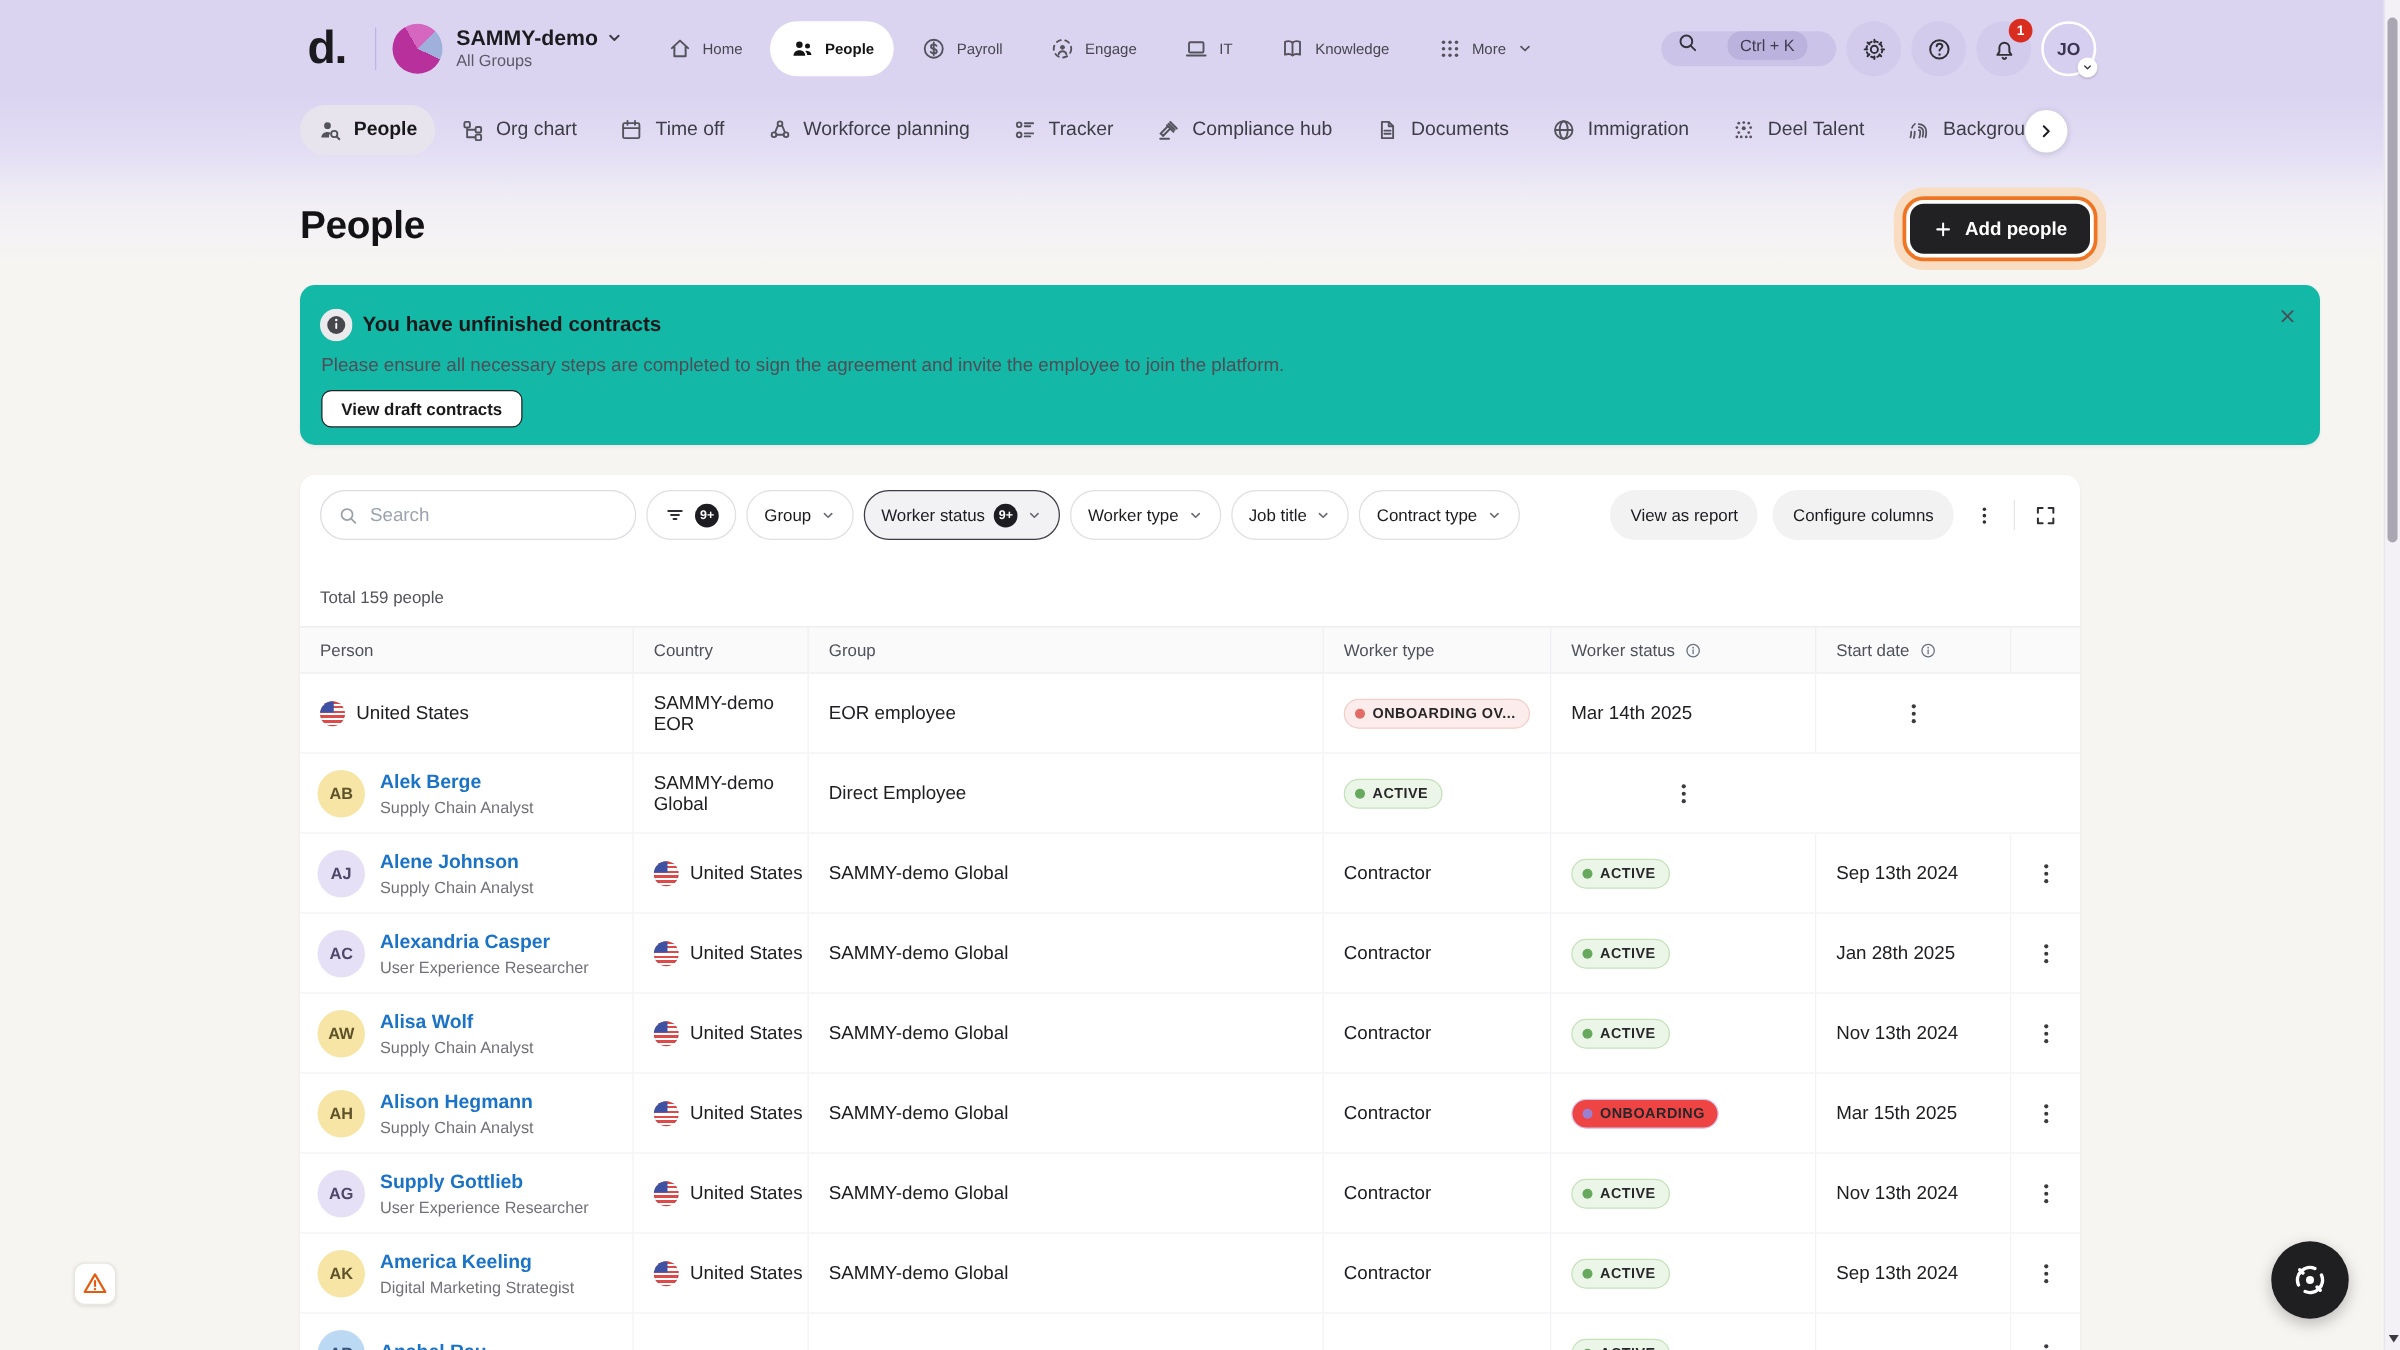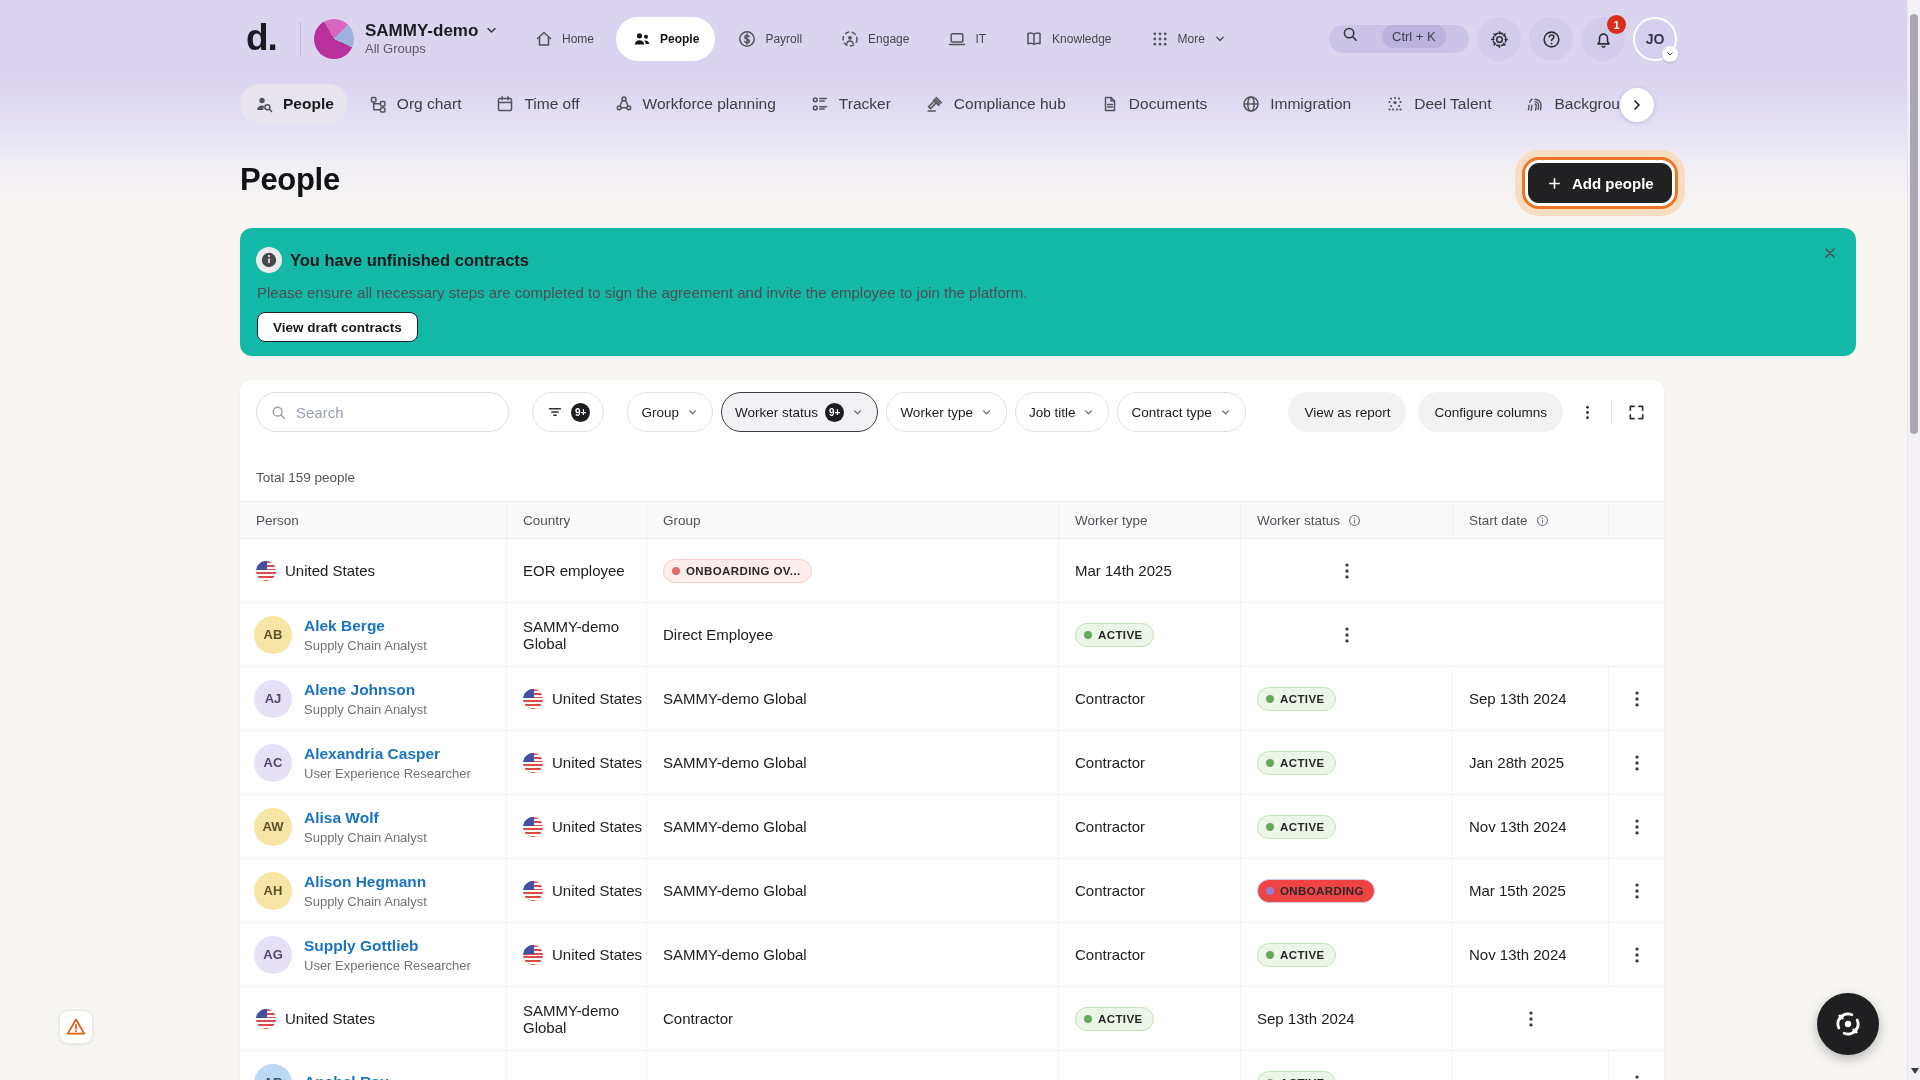--- a/index.html
+++ b/index.html
@@ -63,21 +63,21 @@
 .banner-title{position:absolute;left:50px;top:23px;font-size:16.5px;font-weight:700;color:#19191c}
 .banner-body{position:absolute;left:17px;top:56px;font-size:15px;color:#4e4e56}
 .banner-btn{position:absolute;left:17px;top:84px;height:30px;padding:0 15px;border-radius:8px;border:1px solid #222226;background:#fff;font-size:13.5px;font-weight:600;color:#19191c}
 .banner-close{position:absolute;right:16px;top:16px;width:20px;height:20px}
 .banner-close .icon{width:18px;height:18px;color:#4b4b53}
 
 
 .card{position:absolute;left:240px;top:380px;width:1424px;border-radius:12px;background:#fff;box-shadow:0 1px 3px rgba(25,20,50,.05);
  --cols:266px 140px 412px 182px 212px 156px 56px}
 .filter-row{display:flex;justify-content:space-between;align-items:center;margin:12px 16px 0;height:40px}
-.f-left{display:flex;align-items:center;gap:23px}
+.f-left{display:flex;align-items:center;gap:8px}
 .f-search{width:253px;height:40px;border:1px solid #dcdce2;border-radius:20px;display:flex;align-items:center;gap:9px;padding:0 13px;background:#fff}
 .f-search .icon{width:17px;height:17px;color:#9ca0a8}
 .f-search input{border:0;outline:0;background:transparent;font-size:15px;color:#18181b;width:185px;font-family:inherit}
 .f-search input::placeholder{color:#9ca3af}
 .f-pill{height:40px;border:1px solid #dfdfe4;border-radius:20px;background:#fff;display:flex;align-items:center;gap:7px;padding:0 13px;font-size:13.5px;color:#1c1c20}
 .f-pill .ic{width:18px;height:18px;color:#2f2f36}
 .f-pill .chev{width:13px;height:13px;color:#6b6b74}
 .fp-active{background:#f2f1f4;border:1.5px solid #3c3c44}
 .badge-dark{min-width:19px;height:19px;border-radius:10px;background:#1d1d21;color:#fff;font-size:10px;font-weight:700;display:inline-flex;align-items:center;justify-content:center;padding:0 4px}
 .f-right{display:flex;align-items:center;gap:12px}
@@ -553,20 +553,21 @@
         </span>
     </div>
     <div class="th" data-interactable="false"></div>
   </div>
   <div id="tbody" data-interactable="false">
       <div class="trow" data-interactable="false">
     <div class="td td-country" data-interactable="false">
       <span class="flag flag-us" data-interactable="false"></span>
       <span data-interactable="false">United States</span>
     </div>
+    <div class="td" data-interactable="false">SAMMY-demo EOR</div>
     <div class="td" data-interactable="false">EOR employee</div>
     <div class="td" data-interactable="false">
       <span class="pill pill-red" data-interactable="false">
         <span class="dot" data-interactable="false"></span>
         <span data-interactable="false">ONBOARDING OV...</span>
       </span>
     </div>
     <div class="td" data-interactable="false">Mar 14th 2025</div>
     <div class="td td-actions" data-interactable="false">
       <span class="kebab icon" data-interactable="true">
@@ -753,20 +754,27 @@
       <span class="kebab icon" data-interactable="true">
             <svg viewBox="0 0 20 20" fill="currentColor">
               <circle cx="10" cy="4.6" r="1.5"></circle>
               <circle cx="10" cy="10" r="1.5"></circle>
               <circle cx="10" cy="15.4" r="1.5"></circle>
             </svg>
           </span>
     </div>
   </div>
       <div class="trow" data-interactable="false">
+    <div class="td td-person" data-interactable="false">
+      <span class="avatar av-yellow" data-interactable="false">AK</span>
+      <span class="pinfo">
+        <a class="pname" data-interactable="true">America Keeling</a>
+        <div class="ptitle" data-interactable="false">Digital Marketing Strategist</div>
+      </span>
+    </div>
     <div class="td td-country" data-interactable="false">
       <span class="flag flag-us" data-interactable="false"></span>
       <span data-interactable="false">United States</span>
     </div>
     <div class="td" data-interactable="false">SAMMY-demo Global</div>
     <div class="td" data-interactable="false">Contractor</div>
     <div class="td" data-interactable="false">
       <span class="pill pill-green" data-interactable="false">
         <span class="dot" data-interactable="false"></span>
         <span data-interactable="false">ACTIVE</span>

